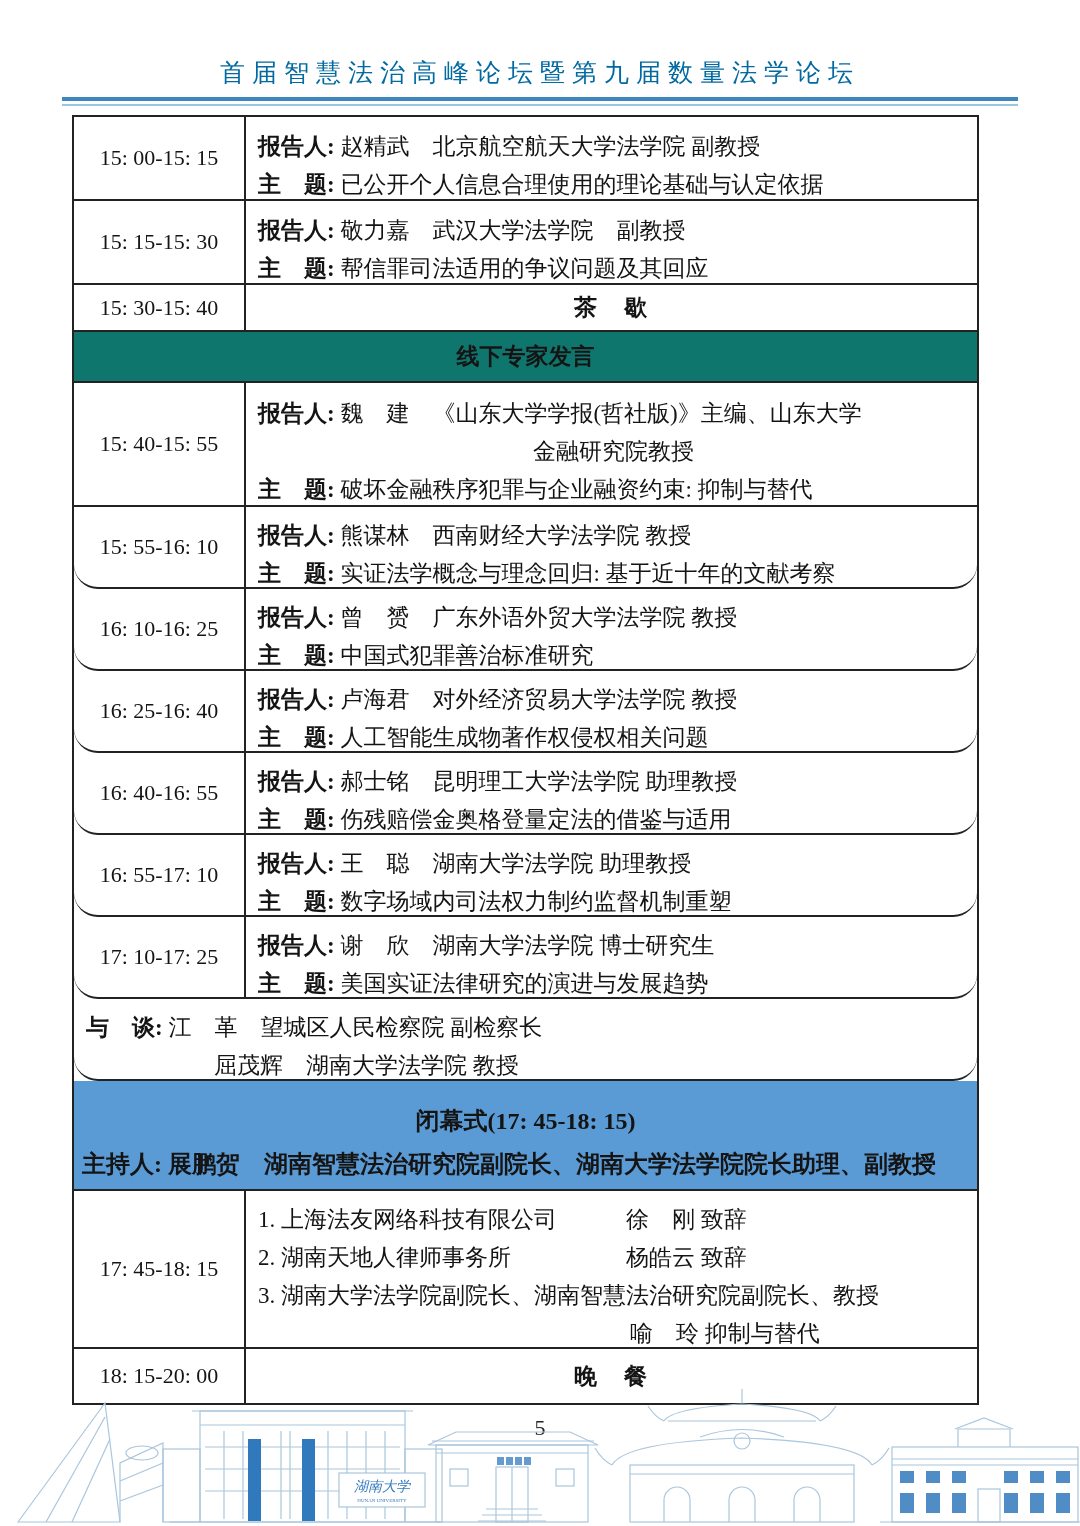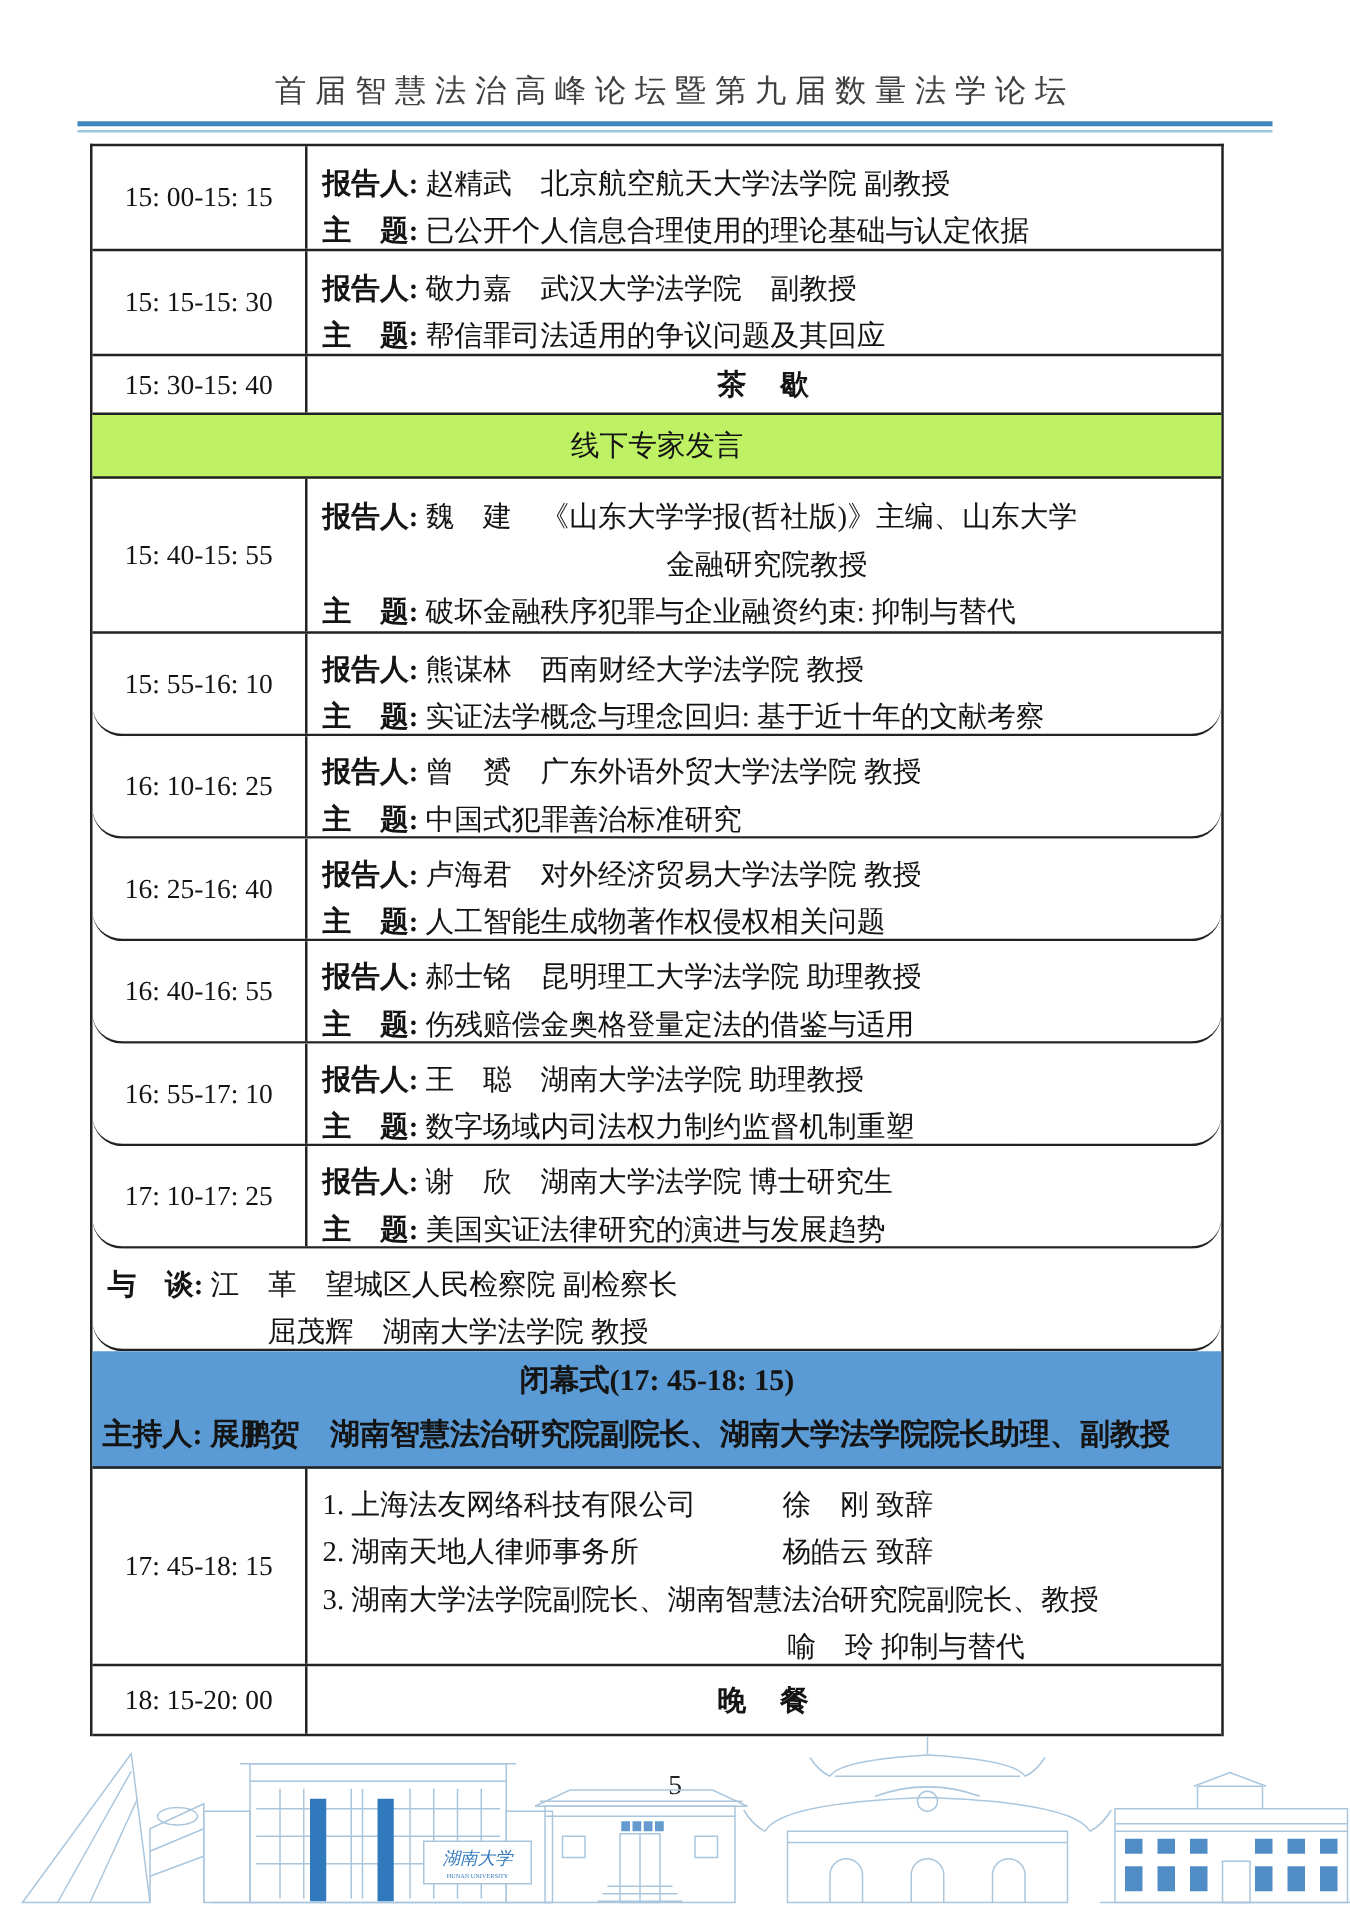--- a/index.html
+++ b/index.html
@@ -5,21 +5,21 @@
   html,body { margin:0; padding:0; background:#ffffff; }
   .page {
     position:relative; width:1080px; height:1526px; margin:0 auto;
     background:#ffffff; overflow:hidden;
     font-family:"Liberation Serif","DejaVu Serif",serif; color:#141414;
   }
   
   .header-title {
     position:absolute; top:56px; left:0; width:100%;
     text-align:center; font-size:25px; letter-spacing:7px;
-    color:#404040; font-weight:400;
+    color:#0369a1; font-weight:400;
   }
   .rule-thick { position:absolute; top:97px;  left:62px; width:956px; height:4px; background:#3e86bc; }
   .rule-thin  { position:absolute; top:104px; left:62px; width:956px; height:2px; background:#9cc6e0; }
 
   
   .agenda {
     position:absolute; top:115px; left:72px; width:907px;
     border:2px solid #222; border-bottom:none; box-sizing:border-box;
     font-size:23px;
   }
@@ -44,25 +44,25 @@
   .h-tea { height:47px; }
   .h-wei { height:124px; }
   .h-list { height:158px; }
   .h-dinner { height:56px; }
 
   .center-bold {
     flex:1; display:flex; align-items:center; justify-content:center;
     font-weight:bold; letter-spacing:2px;
   }
   .row-section {
-    height:51px; background:#bef264;
+    height:51px; background:#0f766e;
     display:flex; align-items:center; justify-content:center;
-    font-weight:normal;
-  }
-  .row-closing { background:#5b9bd5; flex-direction:column; padding:2px 0 4px 0; }
+    font-weight:bold;
+  }
+  .row-closing { background:#5b9bd5; flex-direction:column; padding:18px 0 4px 0; }
   .closing-title {
     text-align:center; font-weight:bold; font-size:24px; line-height:44px; white-space:nowrap;
   }
   .closing-host {
     font-weight:bold; font-size:24px; line-height:42px; padding-left:8px; white-space:nowrap;
   }
 
   
   .page-number {
     position:absolute; top:1415px; left:0; width:100%;

